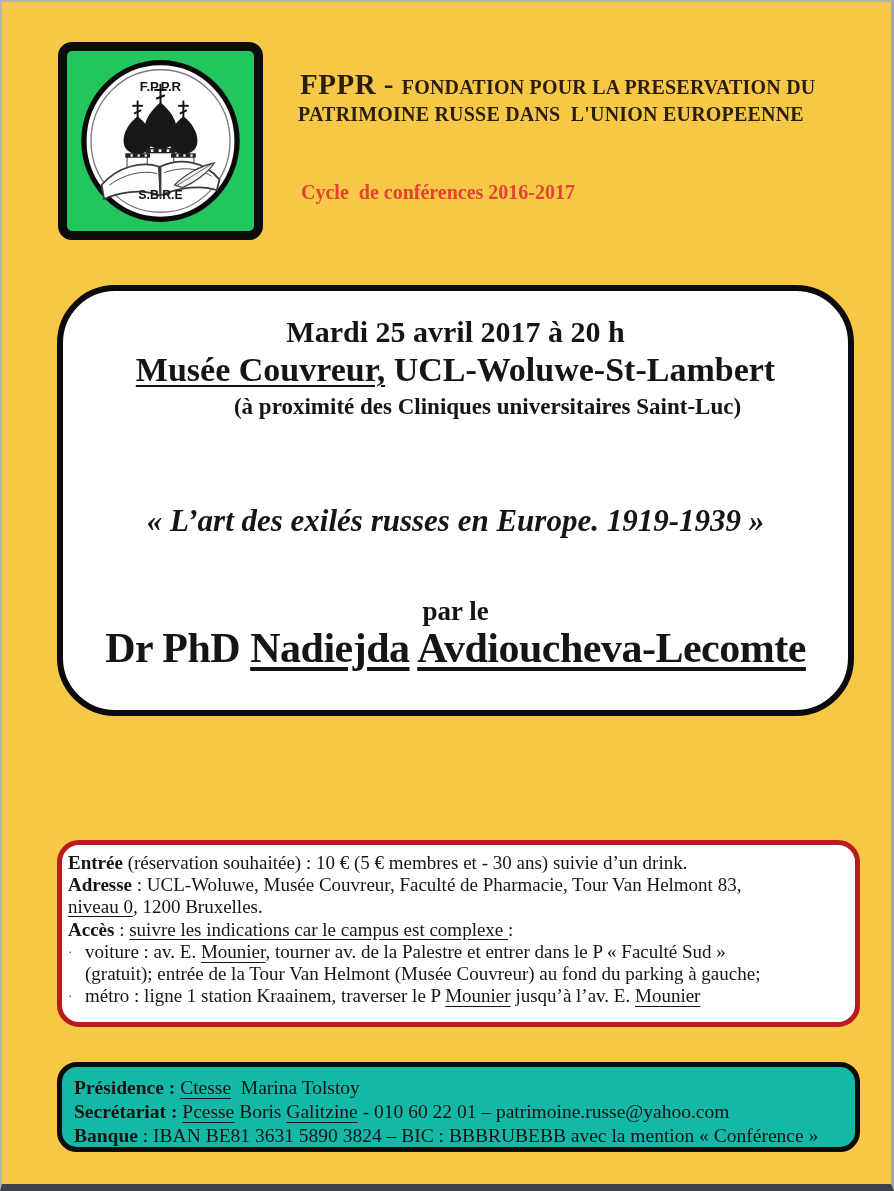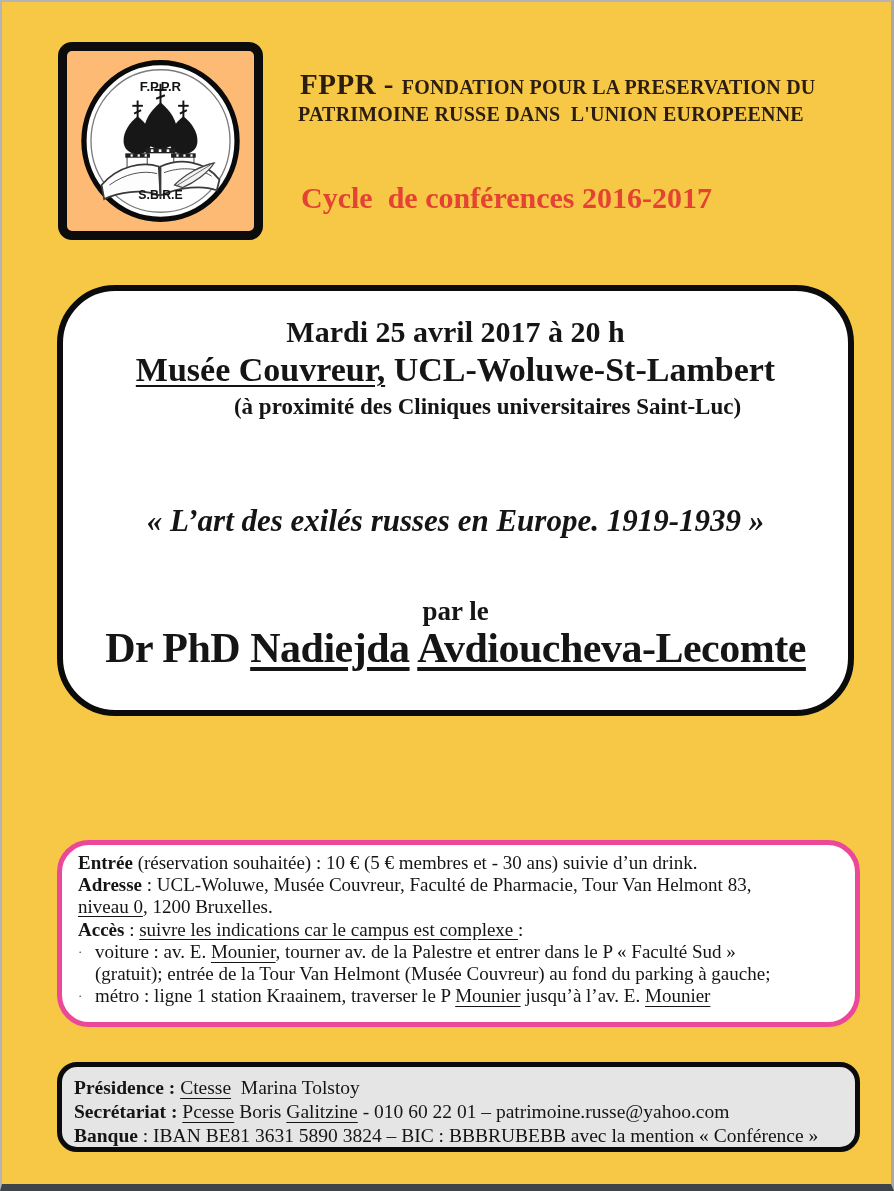--- a/index.html
+++ b/index.html
@@ -14,55 +14,55 @@
     border-bottom:7px solid #3F444B;
     overflow:hidden;
     font-family:"Liberation Serif", serif;
     color:#151515;
   }
   .prew{white-space:pre-wrap;}
 
   
   .logo-frame{
     position:absolute;left:56px;top:40px;width:205px;height:198px;
-    box-sizing:border-box;background:#fdba74;
+    box-sizing:border-box;background:#22c55e;
     border:9px solid #0C0C0C;border-radius:14px;
     display:flex;align-items:center;justify-content:center;
   }
   .org-line1{
     position:absolute;left:298px;top:64px;width:560px;
     font-weight:bold;font-size:20px;color:#2B1D10;line-height:1.3;
     letter-spacing:.2px;
   }
   .org-abbr{font-size:29px;letter-spacing:.5px;}
   .org-line2{
     position:absolute;left:296px;top:101px;width:570px;
     font-weight:bold;font-size:20px;color:#2B1D10;letter-spacing:.2px;
   }
   .cycle-title{
     position:absolute;left:299px;top:179px;
-    font-weight:bold;font-size:30px;color:#E34234;
+    font-weight:bold;font-size:20px;color:#E34234;
   }
 
   
   .bigbox{
     position:absolute;left:55px;top:283px;width:797px;height:431px;
     box-sizing:border-box;background:#fff;
     border:6px solid #0B0B0B;border-radius:58px;
   }
   .infobox{
     position:absolute;left:55px;top:838px;width:803px;height:187px;
     box-sizing:border-box;background:#fff;
-    border:5px solid #ec4899;border-radius:32px;
-    padding:7px 8px 0 16px;
+    border:5px solid #b91c1c;border-radius:22px;
+    padding:7px 8px 0 6px;
     font-size:19px;line-height:22.2px;
   }
   .contactbox{
     position:absolute;left:55px;top:1060px;width:803px;height:90px;
-    box-sizing:border-box;background:#e5e5e5;
+    box-sizing:border-box;background:#14b8a6;
     border:5px solid #0B0B0B;border-radius:20px;
     padding:9px 8px 0 12px;
     font-size:19.5px;line-height:24px;
   }
 
   
   .cline{position:absolute;left:0;width:100%;text-align:center;}
   .date-line{top:24px;font-size:30px;font-weight:bold;}
   .venue-line{top:60px;font-size:34px;font-weight:bold;}
   .venue-ul{text-decoration:underline;text-decoration-thickness:2px;text-underline-offset:4px;text-align:right;}

